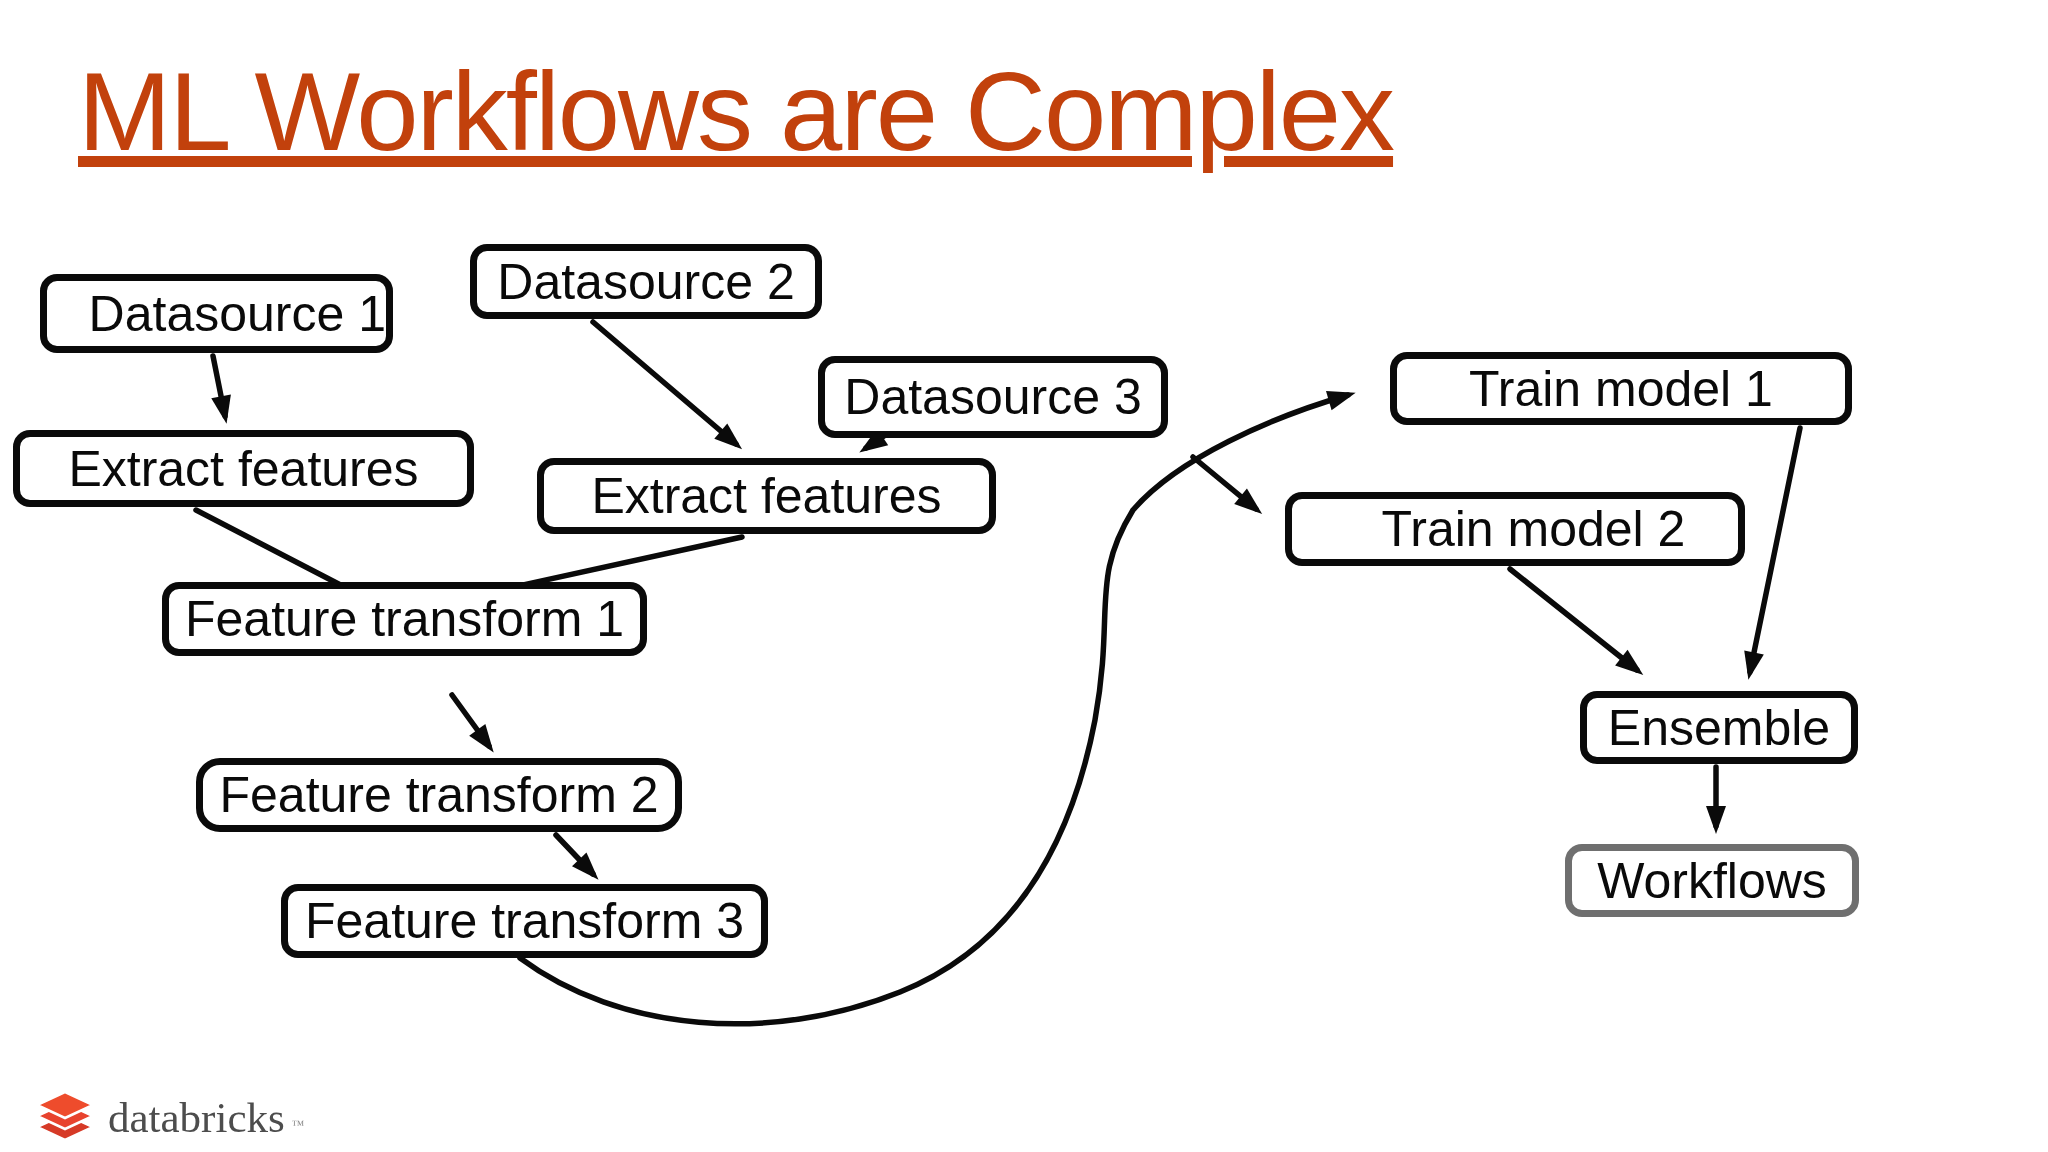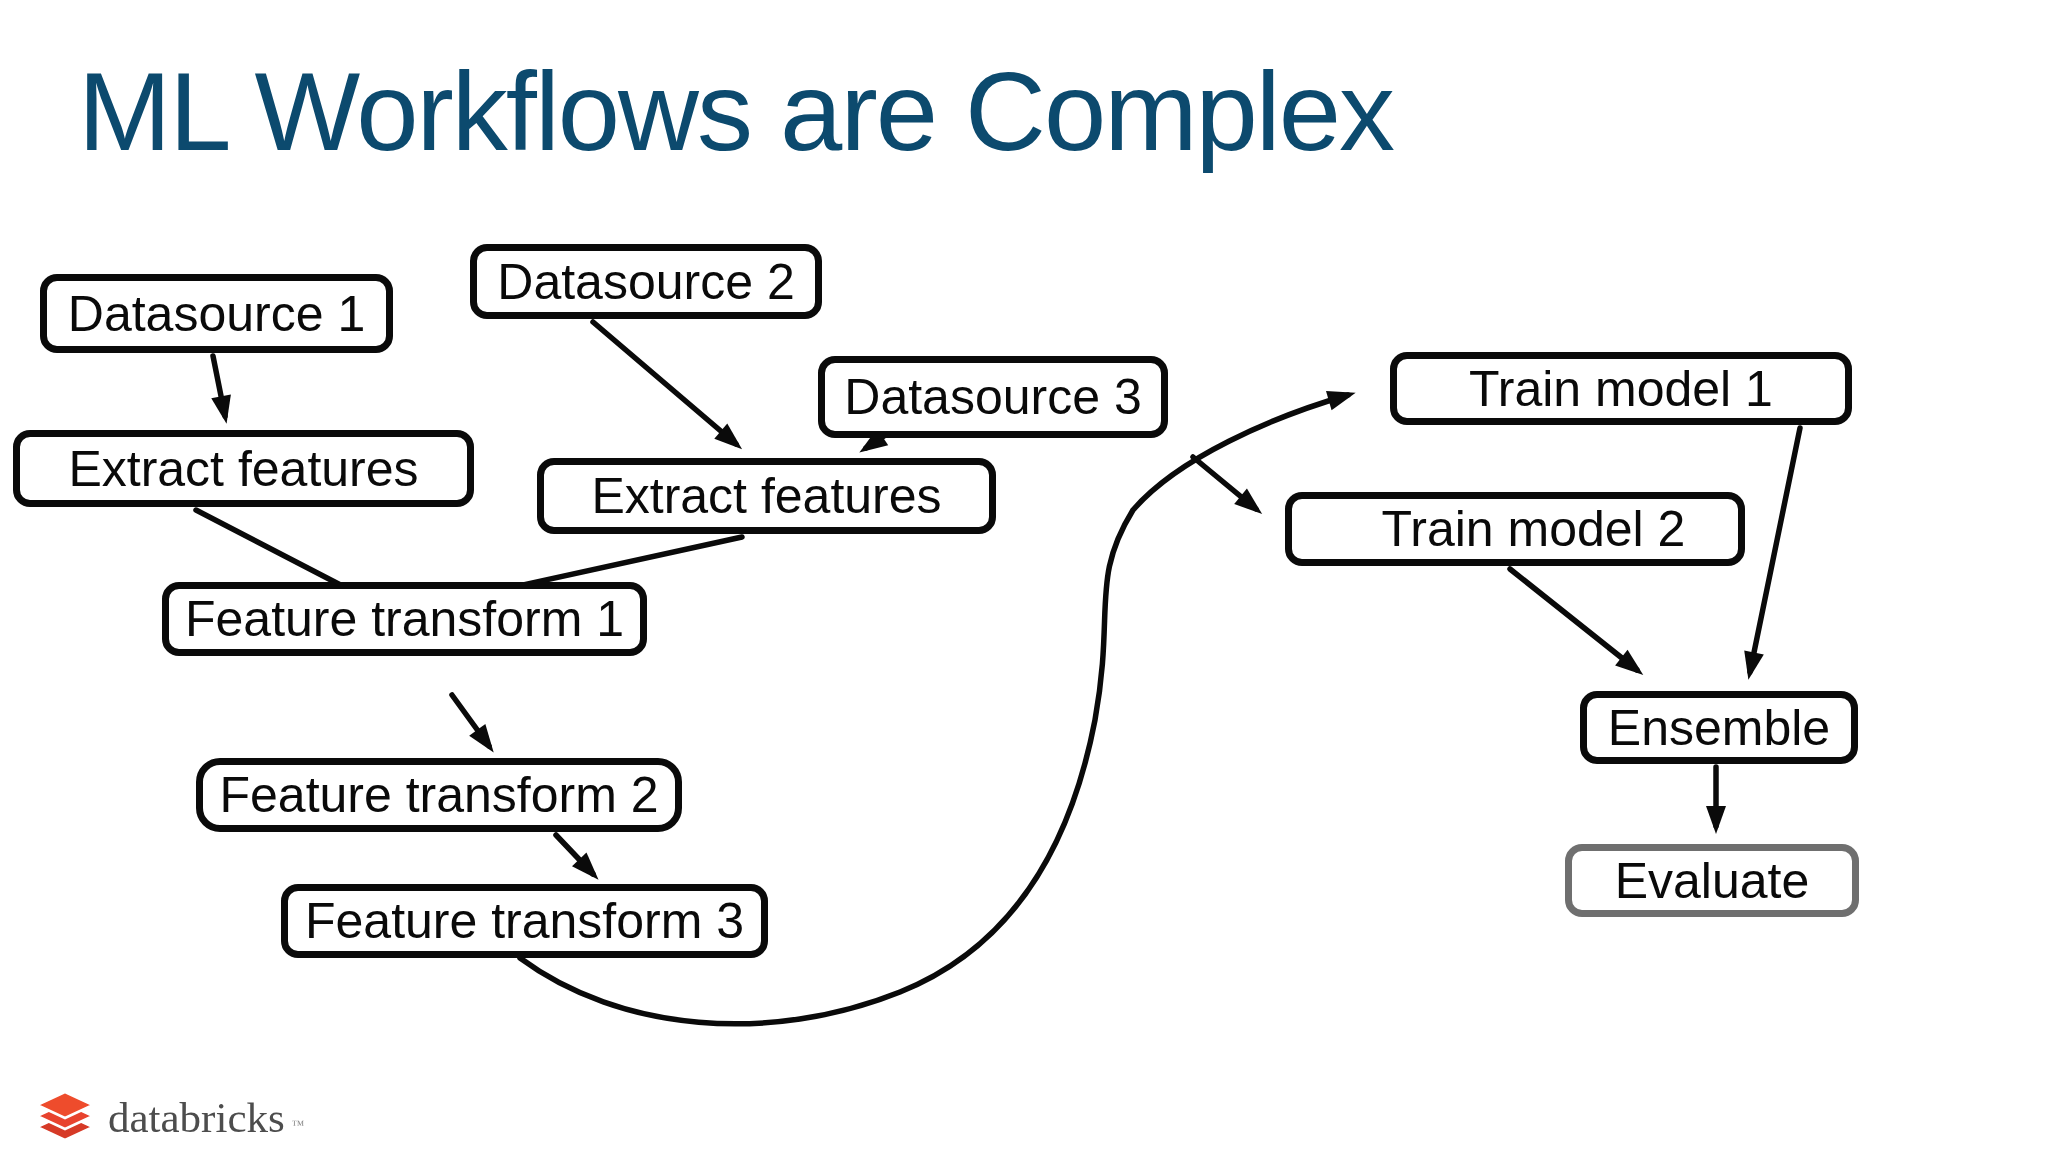--- a/index.html
+++ b/index.html
@@ -5,30 +5,30 @@
   html,body{margin:0;padding:0;}
   body{
     width:2048px;height:1152px;position:relative;overflow:hidden;
     background:#ffffff;
     font-family:"Liberation Sans", sans-serif;
   }
   .slide{position:absolute;inset:0;}
   .slide-title{
     position:absolute;left:78px;top:48px;width:1560px;
     font-size:112px;line-height:1.15;font-weight:400;
-    letter-spacing:-2px;color:#0c4a6e;white-space:nowrap;
+    letter-spacing:-2px;color:#c2410c;white-space:nowrap;text-decoration:underline;
   }
   svg.arrows{position:absolute;left:0;top:0;width:2048px;height:1152px;}
   .node{
     position:absolute;background:#ffffff;border:7px solid #0a0a0a;border-radius:17px;
     display:flex;align-items:center;justify-content:center;
     font-size:50px;color:#0a0a0a;box-sizing:border-box;white-space:nowrap;
   }
   .node.gray{border-color:#6f6f6f;}
-  .pos-ds1{left:40px;  top:274px; width:353px; height:79px;}
+  .pos-ds1{left:40px;  top:274px; width:353px; height:79px;justify-content:flex-end;}
   .pos-ds2{left:470px; top:244px; width:352px; height:75px;}
   .pos-ds3{left:818px; top:356px; width:350px; height:82px;}
   .pos-exl{left:13px;  top:430px; width:461px; height:77px;}
   .pos-exc{left:537px; top:458px; width:459px; height:76px;}
   .pos-ft1{left:162px; top:582px; width:485px; height:74px;}
   .pos-ft2{left:196px; top:758px; width:486px; height:74px;border-radius:24px;}
   .pos-ft3{left:281px; top:884px; width:487px; height:74px;}
   .pos-tm1{left:1390px;top:352px; width:462px; height:73px;}
   .pos-tm2{left:1285px;top:492px; width:460px; height:74px;padding-left:37px;}
   .pos-ens{left:1580px;top:691px; width:278px; height:73px;}
@@ -107,21 +107,21 @@
   <div class="node pos-tm1">
     <span>Train model 1</span>
   </div>
   <div class="node pos-tm2">
     <span>Train model 2</span>
   </div>
   <div class="node pos-ens">
     <span>Ensemble</span>
   </div>
   <div class="node gray pos-evl">
-    <span>Evaluate</span>
+    <span>Workflows</span>
   </div>
 
   <div class="logo">
     <svg class="logo-icon" viewBox="0 0 58 48" xmlns="http://www.w3.org/2000/svg">
       <polygon points="29,22 57,35 29,48 1,35" fill="#D63A27" stroke="#ffffff" stroke-width="2.5"></polygon>
       <polygon points="29,11 57,24 29,37 1,24" fill="#E8432E" stroke="#ffffff" stroke-width="2.5"></polygon>
       <polygon points="29,0 57,13 29,26 1,13" fill="#EE4C2C" stroke="#ffffff" stroke-width="2.5"></polygon>
     </svg>
     <span class="logo-text">databricks</span>
     <span class="logo-tm">™</span>

